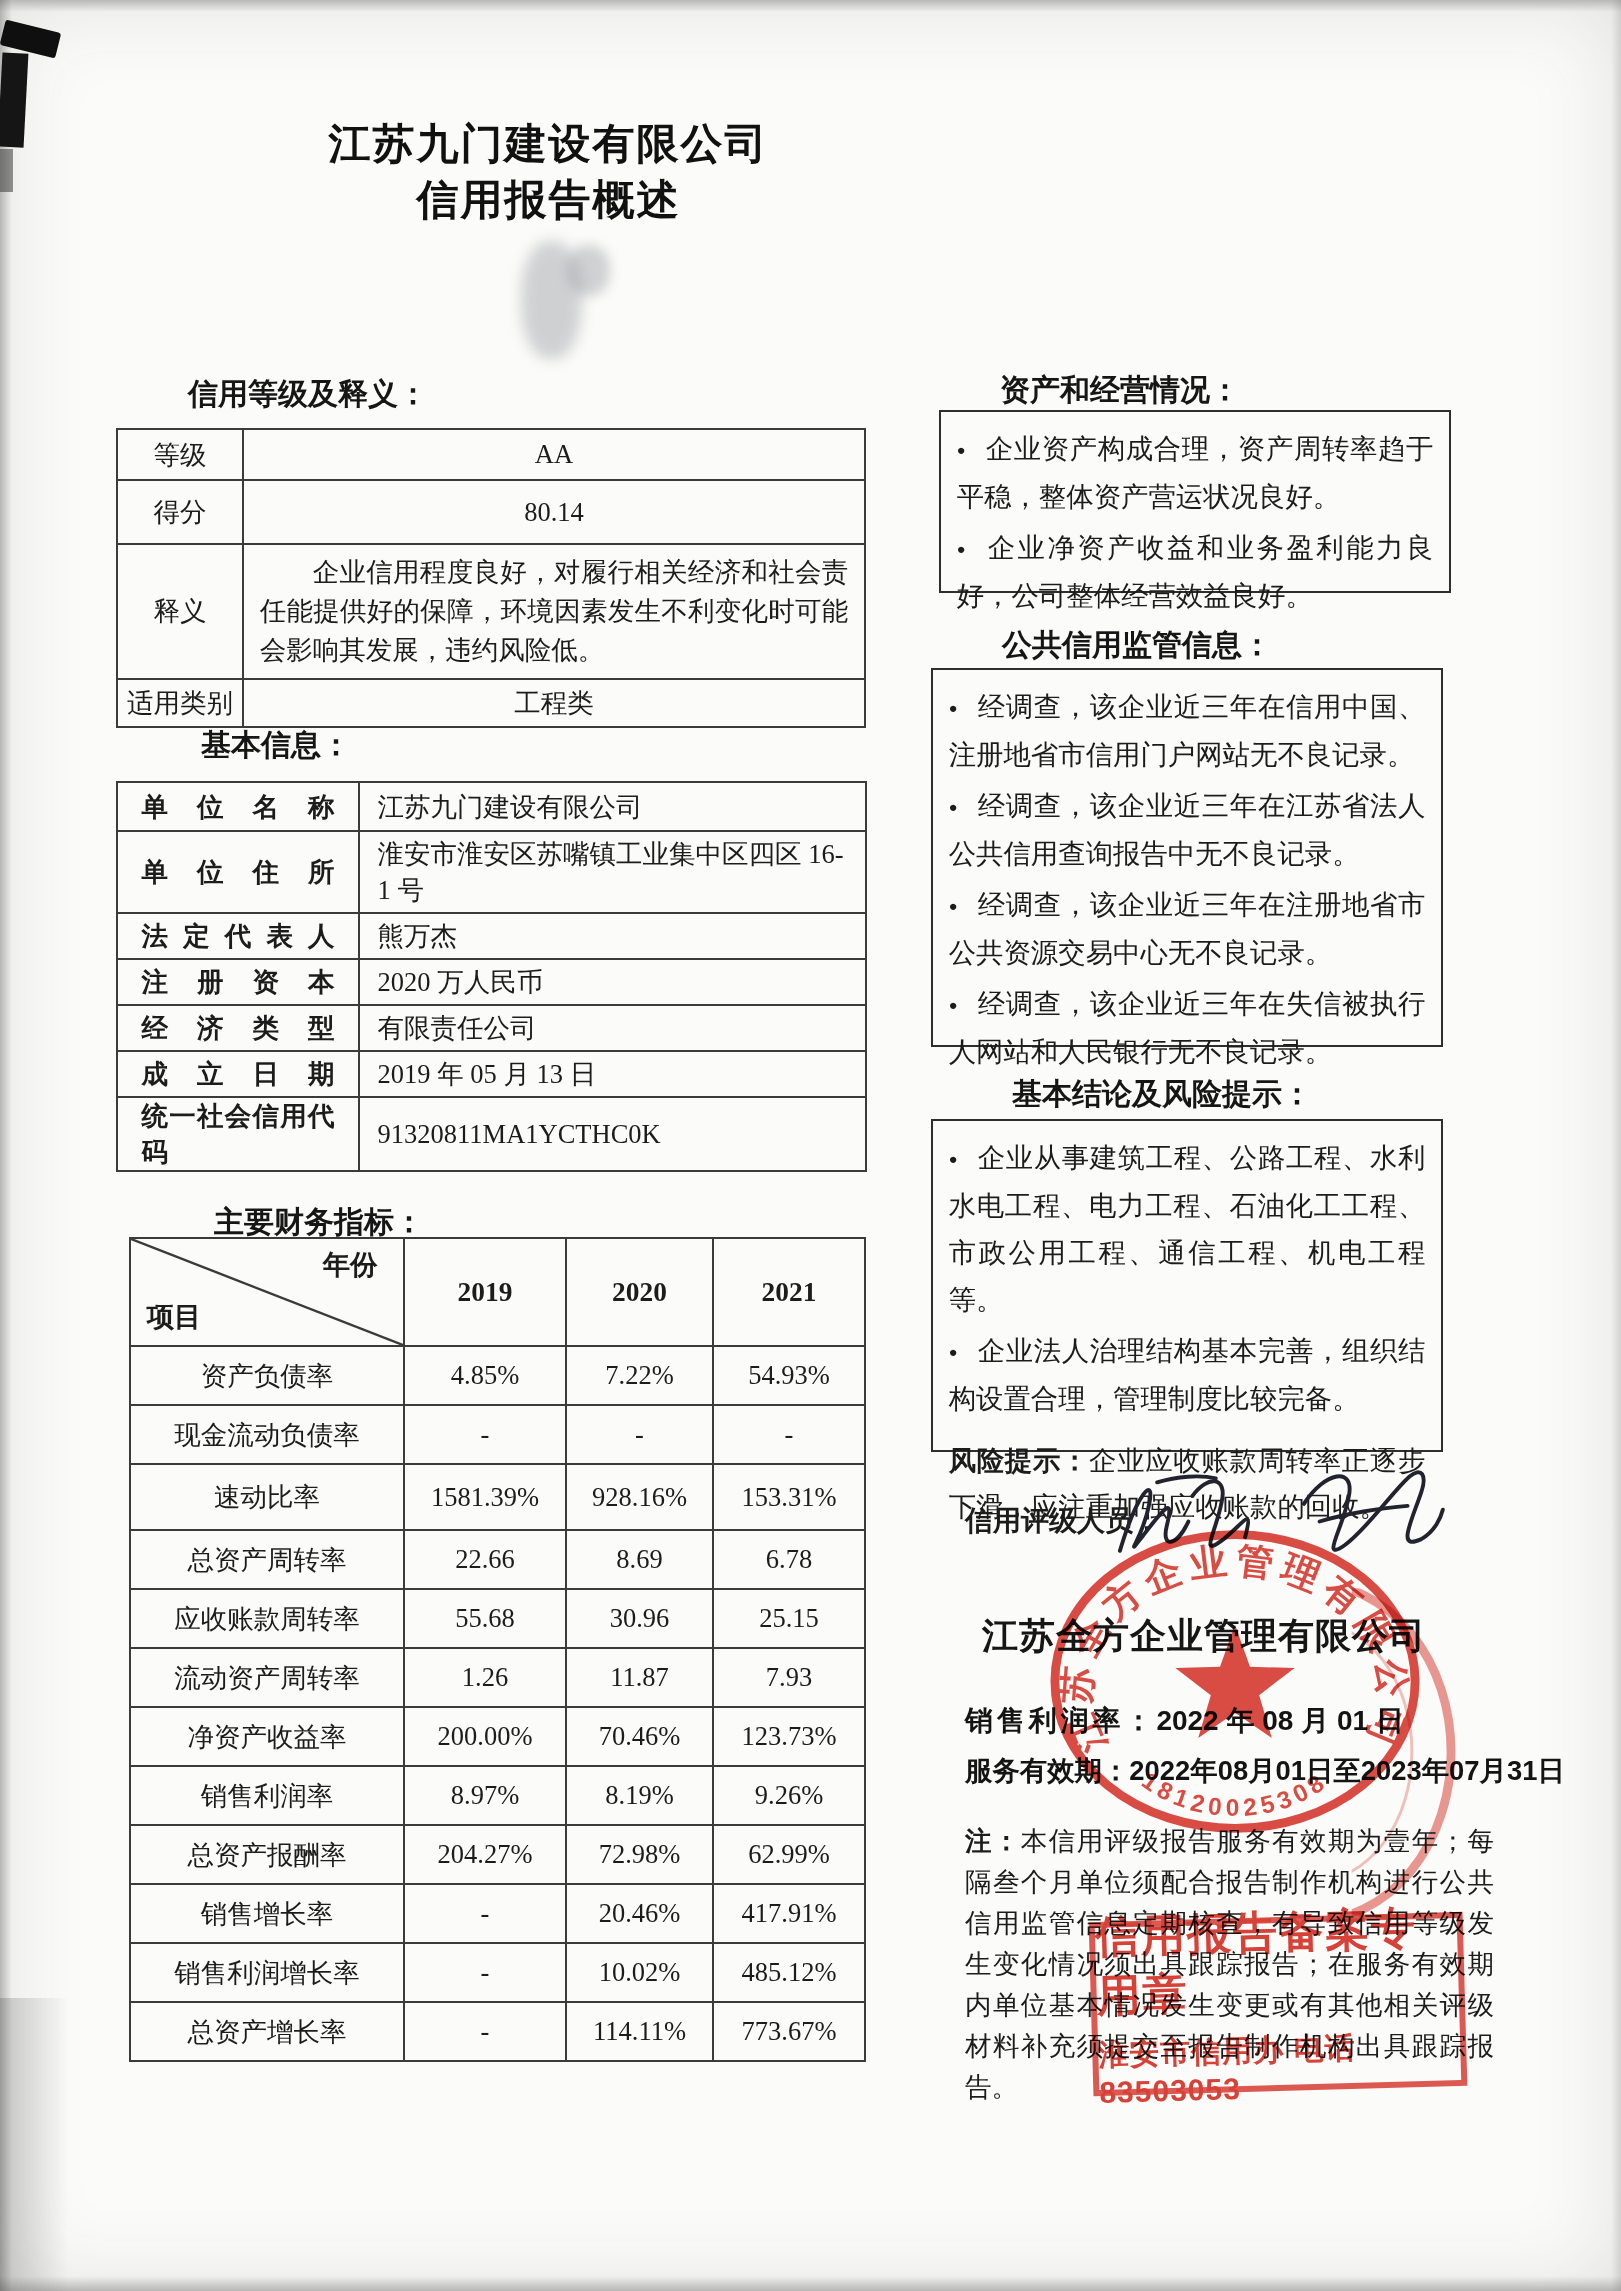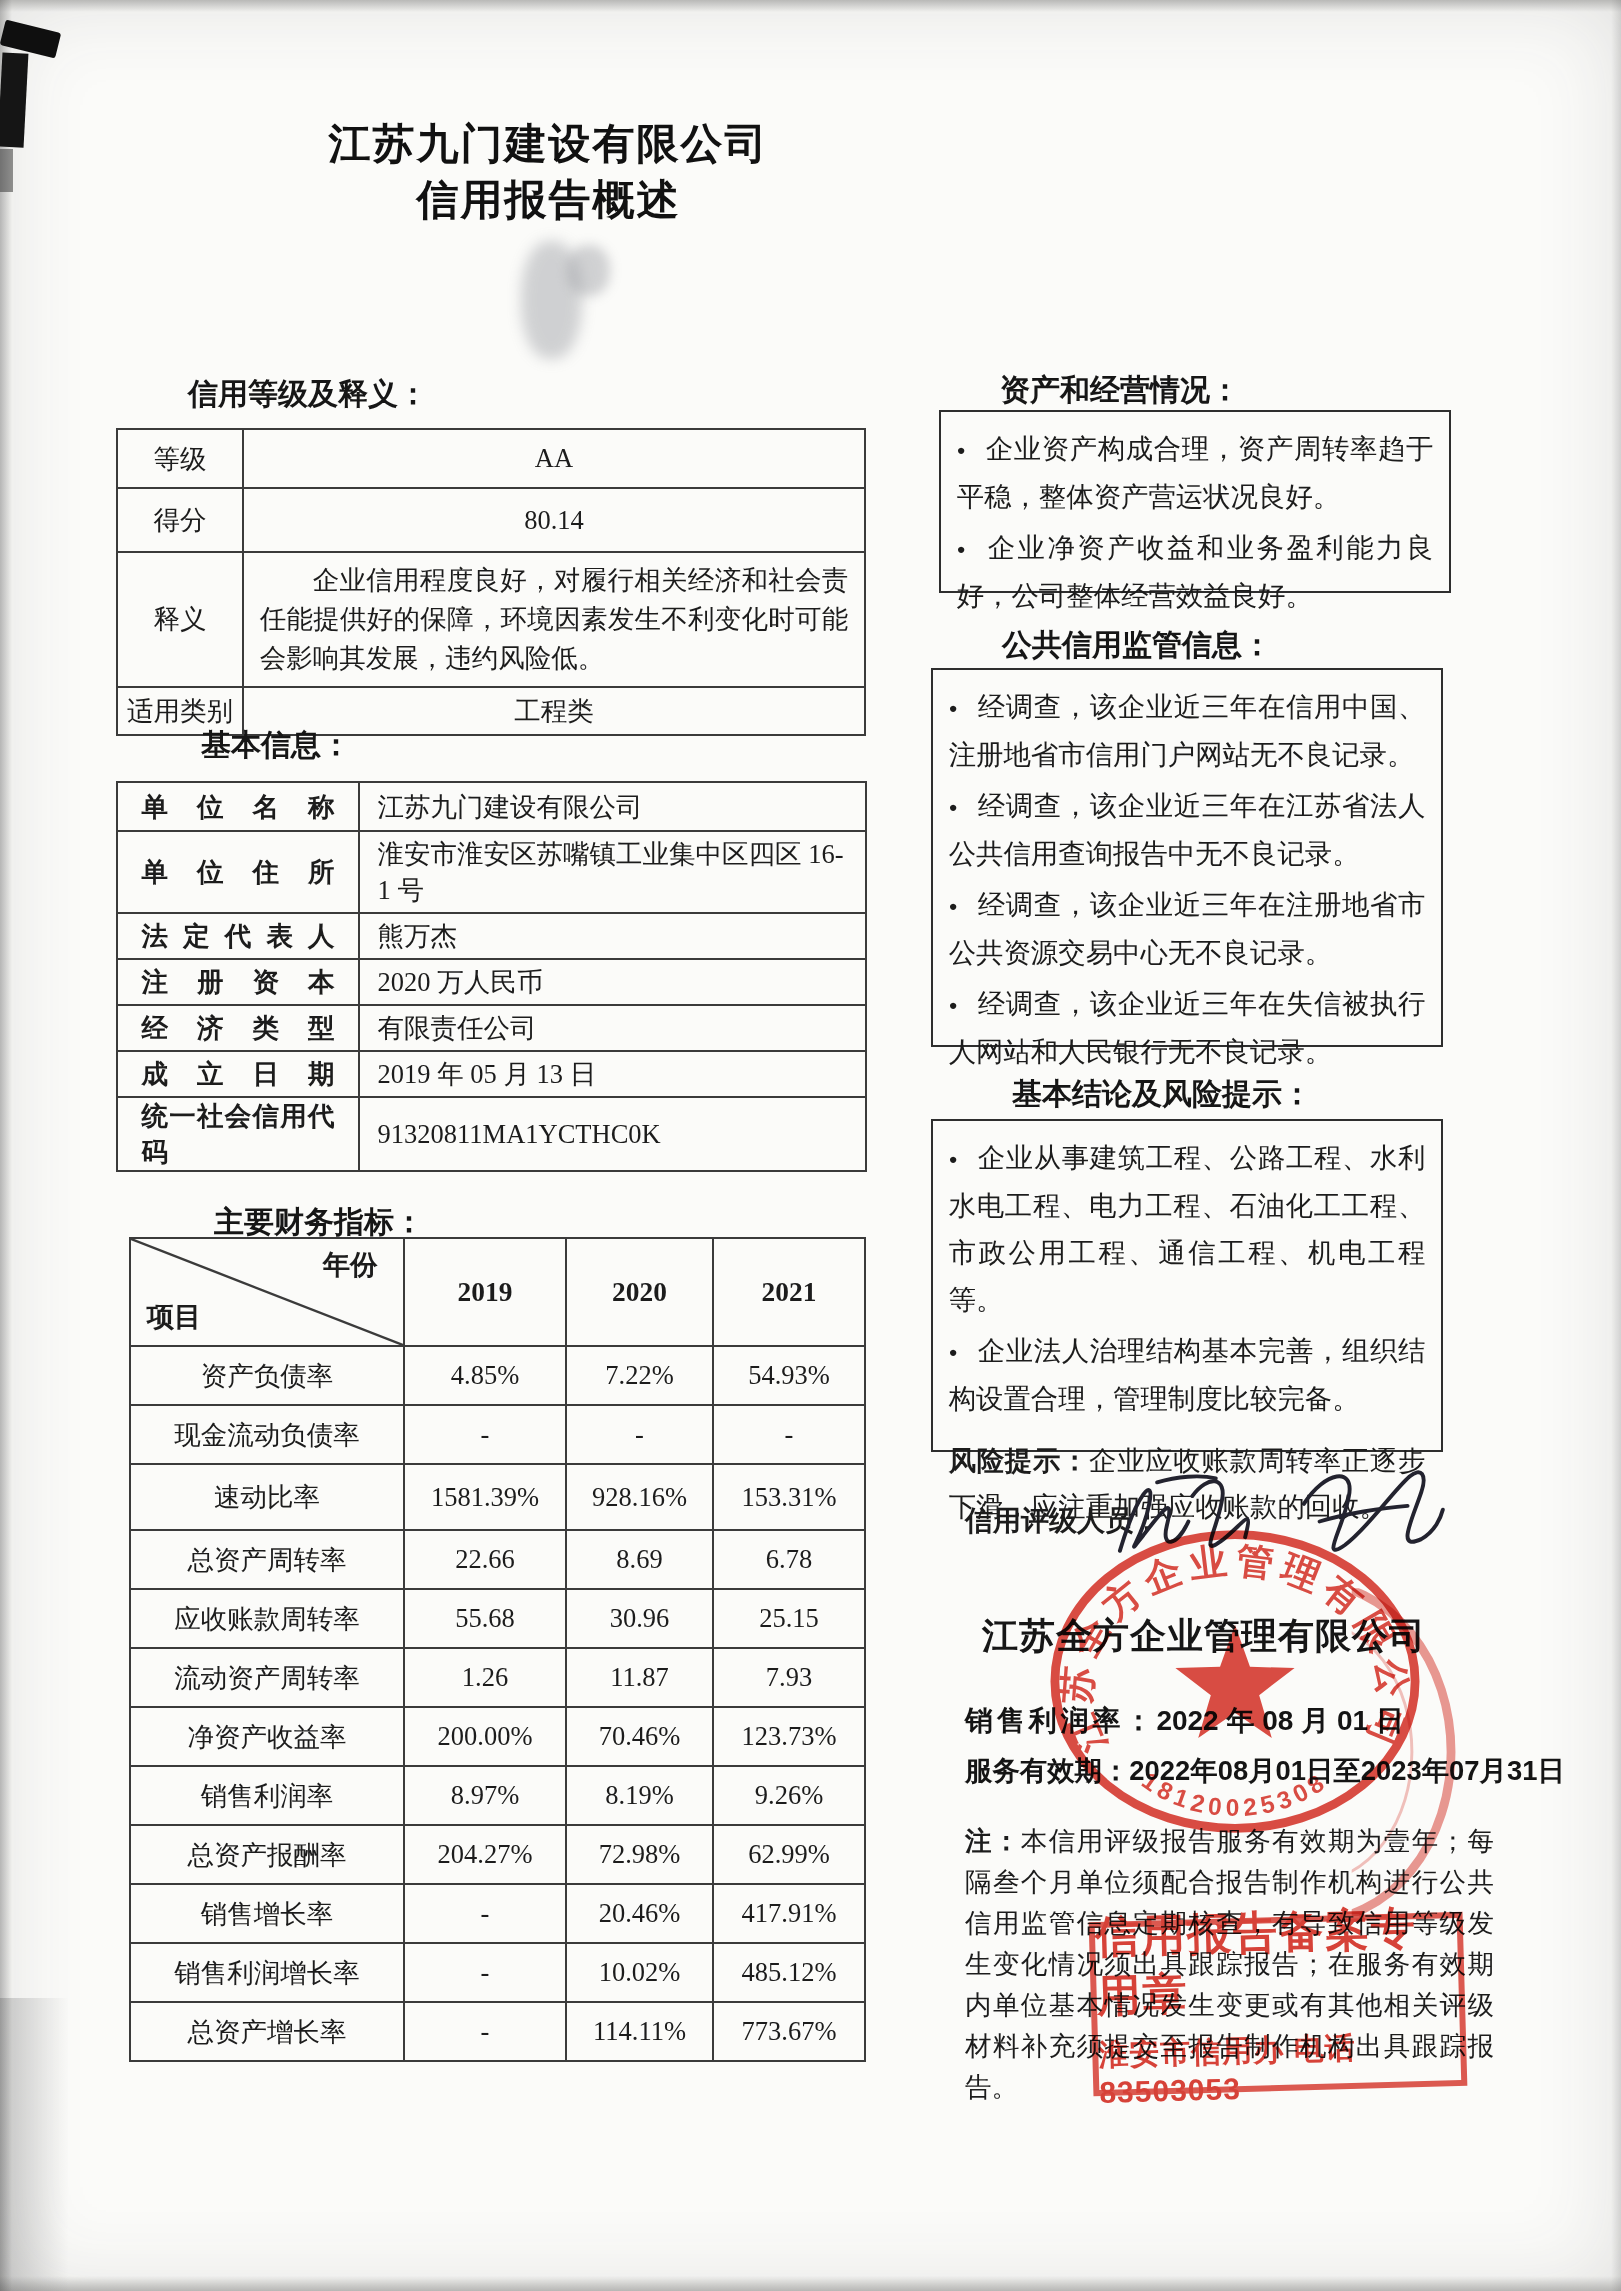--- a/index.html
+++ b/index.html
@@ -86,21 +86,21 @@
   </div>
 
   <div class="sec-h hei" style="left:188px;top:374px;">信用等级及释义：</div>
 
   <table class="t1">
     <colgroup>
         <col style="width:126px">
         <col style="width:622px">
       </colgroup>
     <tbody>
-        <tr style="height:59px">
+        <tr style="height:51px">
       <td class="lbl">等级</td>
       <td class="val">AA</td>
     </tr>
     <tr style="height:64px">
       <td class="lbl">得分</td>
       <td class="val">80.14</td>
     </tr>
     <tr style="height:123px">
       <td class="lbl">释义</td>
       <td class="just">企业信用程度良好，对履行相关经济和社会责任能提供好的保障，环境因素发生不利变化时可能会影响其发展，违约风险低。</td>

